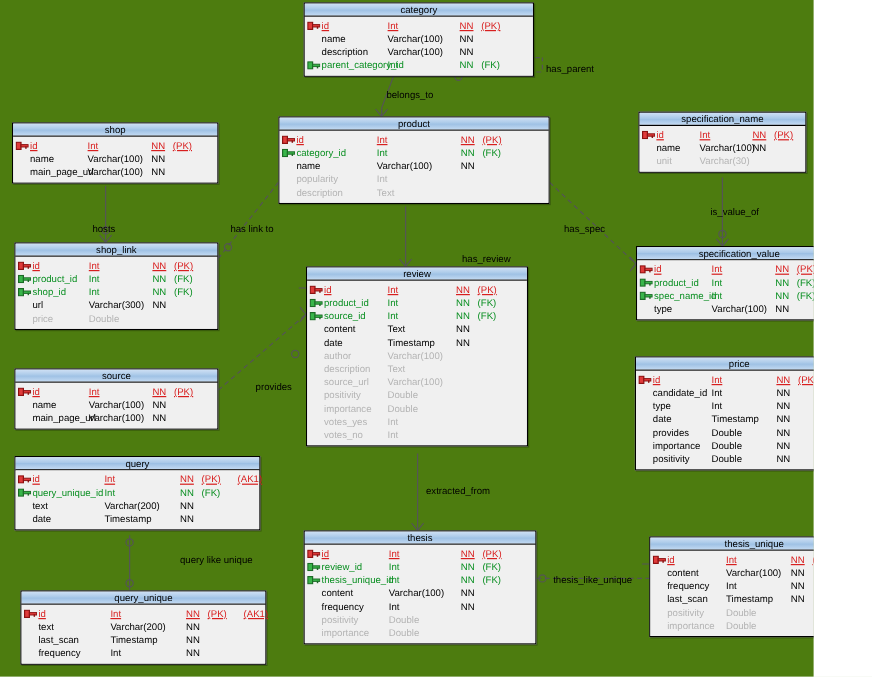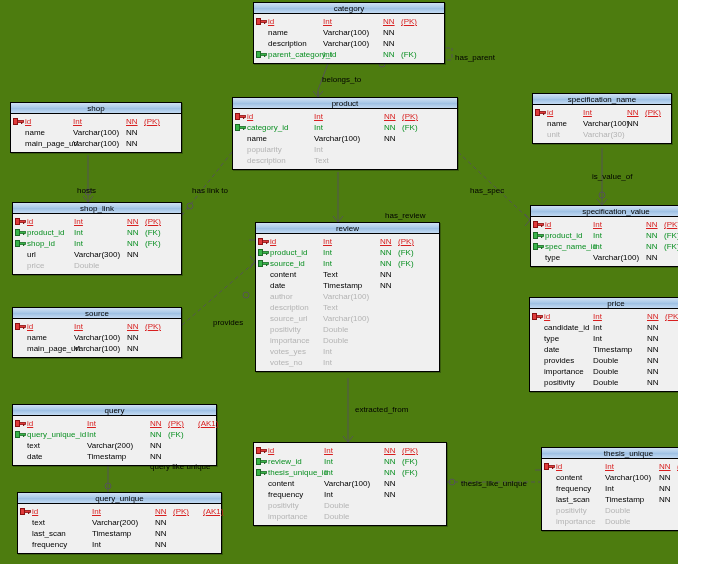--- a/index.html
+++ b/index.html
@@ -566,21 +566,21 @@
             <span class="a-ak plain" style="left:135px"></span>
           </div>
           <div class="attr">
             <span class="a-name plain">positivity</span>
             <span class="a-type plain" style="left:63px">Double</span>
             <span class="a-null plain" style="left:117px">NN</span>
             <span class="a-ak plain" style="left:135px"></span>
           </div>
         </div>
       </div>
-      <div class="entity" style="left: 12px; top: 380px; width: 205px; margin-top: 24px;">
+      <div class="entity" style="left: 12px; top: 380px; width: 205px;">
         <div class="entity-title">query</div>
         <div class="entity-body">
           <div class="attr">
             <span class="key-slot">
               <svg class="keyicon" width="11" height="7" viewBox="0 0 11 7">
                 <rect x="0.5" y="0.5" width="4" height="6" fill="#e03b3b" stroke="#8b1111" stroke-width="1"></rect>
                 <rect x="4.5" y="2.5" width="6" height="2" fill="#e03b3b" stroke="#8b1111" stroke-width="0.8"></rect>
                 <rect x="8" y="4" width="1.2" height="2" fill="#8b1111"></rect>
               </svg>
             </span>
@@ -611,20 +611,21 @@
           </div>
           <div class="attr">
             <span class="a-name plain">date</span>
             <span class="a-type plain" style="left:74px">Timestamp</span>
             <span class="a-null plain" style="left:137px">NN</span>
             <span class="a-ak plain" style="left:155px"></span>
           </div>
         </div>
       </div>
       <div class="entity" style="left: 253px; top: 442px; width: 194px;">
+        <div class="entity-title">thesis</div>
         <div class="entity-body">
           <div class="attr">
             <span class="key-slot">
               <svg class="keyicon" width="11" height="7" viewBox="0 0 11 7">
                 <rect x="0.5" y="0.5" width="4" height="6" fill="#e03b3b" stroke="#8b1111" stroke-width="1"></rect>
                 <rect x="4.5" y="2.5" width="6" height="2" fill="#e03b3b" stroke="#8b1111" stroke-width="0.8"></rect>
                 <rect x="8" y="4" width="1.2" height="2" fill="#8b1111"></rect>
               </svg>
             </span>
             <span class="a-name pk">id</span>

